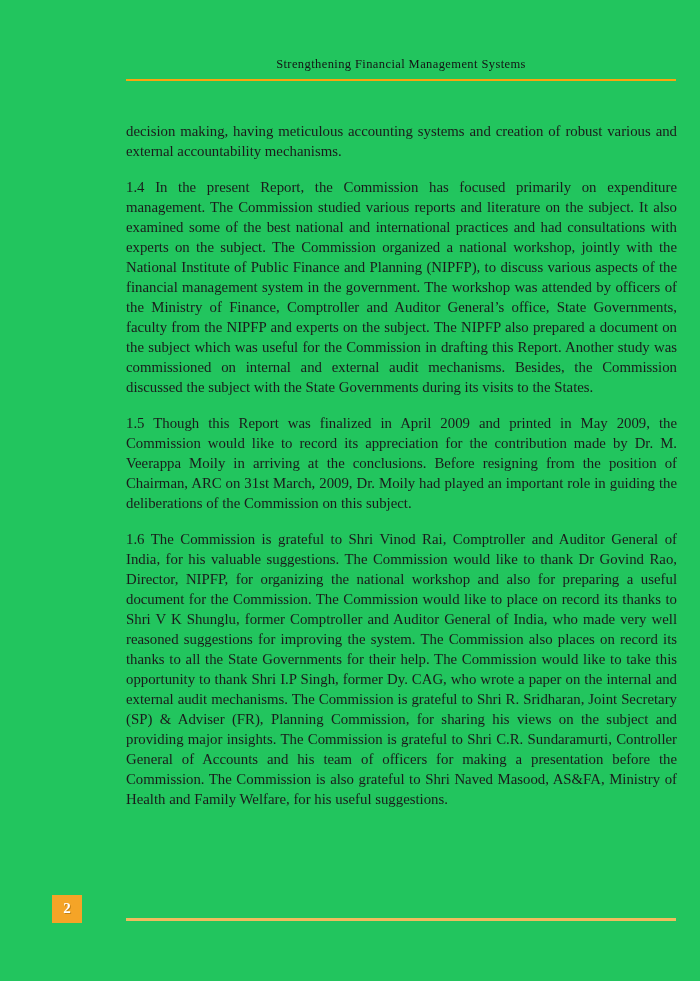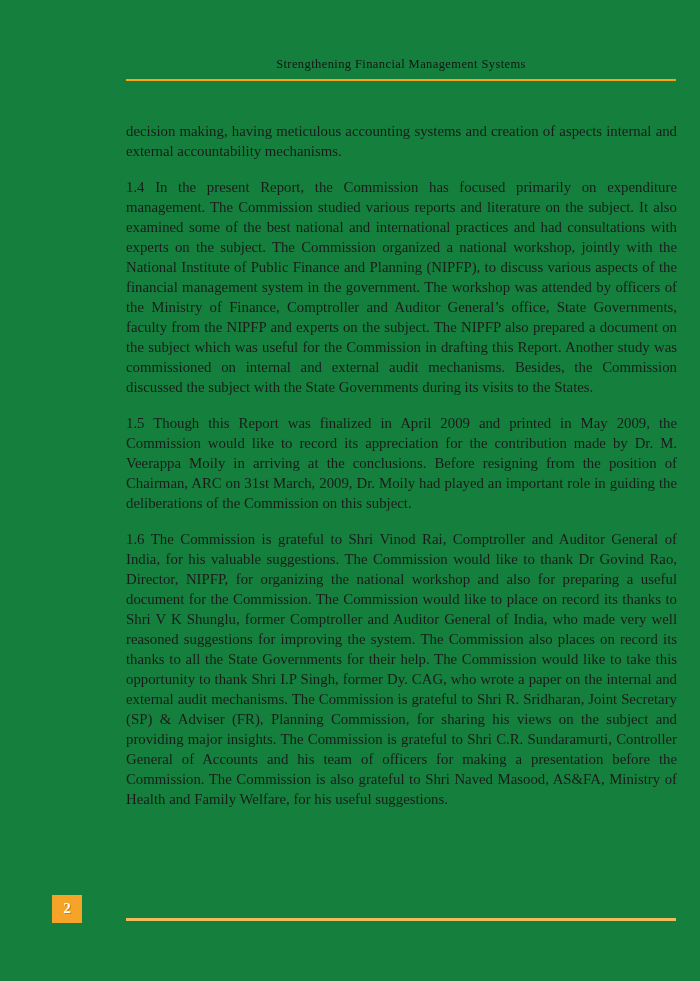--- a/index.html
+++ b/index.html
@@ -1,20 +1,20 @@
 <!DOCTYPE html>
 <html><head>
 <meta charset="utf-8">
 <style>
   html, body { margin: 0; padding: 0; background: #ffffff; }
   .page {
     position: relative;
     width: 700px;
     height: 981px;
-    background: #15803d;
+    background: #22c55e;
     font-family: "Liberation Serif", serif;
     overflow: hidden;
   }
   .header-title {
     position: absolute;
     top: 57px;
     left: 126px;
     width: 550px;
     text-align: center;
     font-size: 12.5px;
@@ -60,21 +60,21 @@
 </head>
 <body>
 
 <div class="page">
 
   <div class="header-title">Strengthening Financial Management Systems</div>
 
   <div class="rule rule-top"></div>
 
   <div class="content">
-    <p>decision making, having meticulous accounting systems and creation of aspects internal and external accountability mechanisms.</p>
+    <p>decision making, having meticulous accounting systems and creation of robust various and external accountability mechanisms.</p>
     <p>1.4 In the present Report, the Commission has focused primarily on expenditure management. The Commission studied various reports and literature on the subject. It also examined some of the best national and international practices and had consultations with experts on the subject. The Commission organized a national workshop, jointly with the National Institute of Public Finance and Planning (NIPFP), to discuss various aspects of the financial management system in the government. The workshop was attended by officers of the Ministry of Finance, Comptroller and Auditor General’s office, State Governments, faculty from the NIPFP and experts on the subject. The NIPFP also prepared a document on the subject which was useful for the Commission in drafting this Report. Another study was commissioned on internal and external audit mechanisms. Besides, the Commission discussed the subject with the State Governments during its visits to the States.</p>
     <p>1.5 Though this Report was finalized in April 2009 and printed in May 2009, the Commission would like to record its appreciation for the contribution made by Dr. M. Veerappa Moily in arriving at the conclusions. Before resigning from the position of Chairman, ARC on 31st March, 2009, Dr. Moily had played an important role in guiding the deliberations of the Commission on this subject.</p>
     <p>1.6 The Commission is grateful to Shri Vinod Rai, Comptroller and Auditor General of India, for his valuable suggestions. The Commission would like to thank Dr Govind Rao, Director, NIPFP, for organizing the national workshop and also for preparing a useful document for the Commission. The Commission would like to place on record its thanks to Shri V K Shunglu, former Comptroller and Auditor General of India, who made very well reasoned suggestions for improving the system. The Commission also places on record its thanks to all the State Governments for their help. The Commission would like to take this opportunity to thank Shri I.P Singh, former Dy. CAG, who wrote a paper on the internal and external audit mechanisms. The Commission is grateful to Shri R. Sridharan, Joint Secretary (SP) &amp; Adviser (FR), Planning Commission, for sharing his views on the subject and providing major insights. The Commission is grateful to Shri C.R. Sundaramurti, Controller General of Accounts and his team of officers for making a presentation before the Commission. The Commission is also grateful to Shri Naved Masood, AS&amp;FA, Ministry of Health and Family Welfare, for his useful suggestions.</p>
   </div>
 
   <div class="page-number-badge">2</div>
 
   <div class="rule rule-bottom"></div>
 
 </div>

